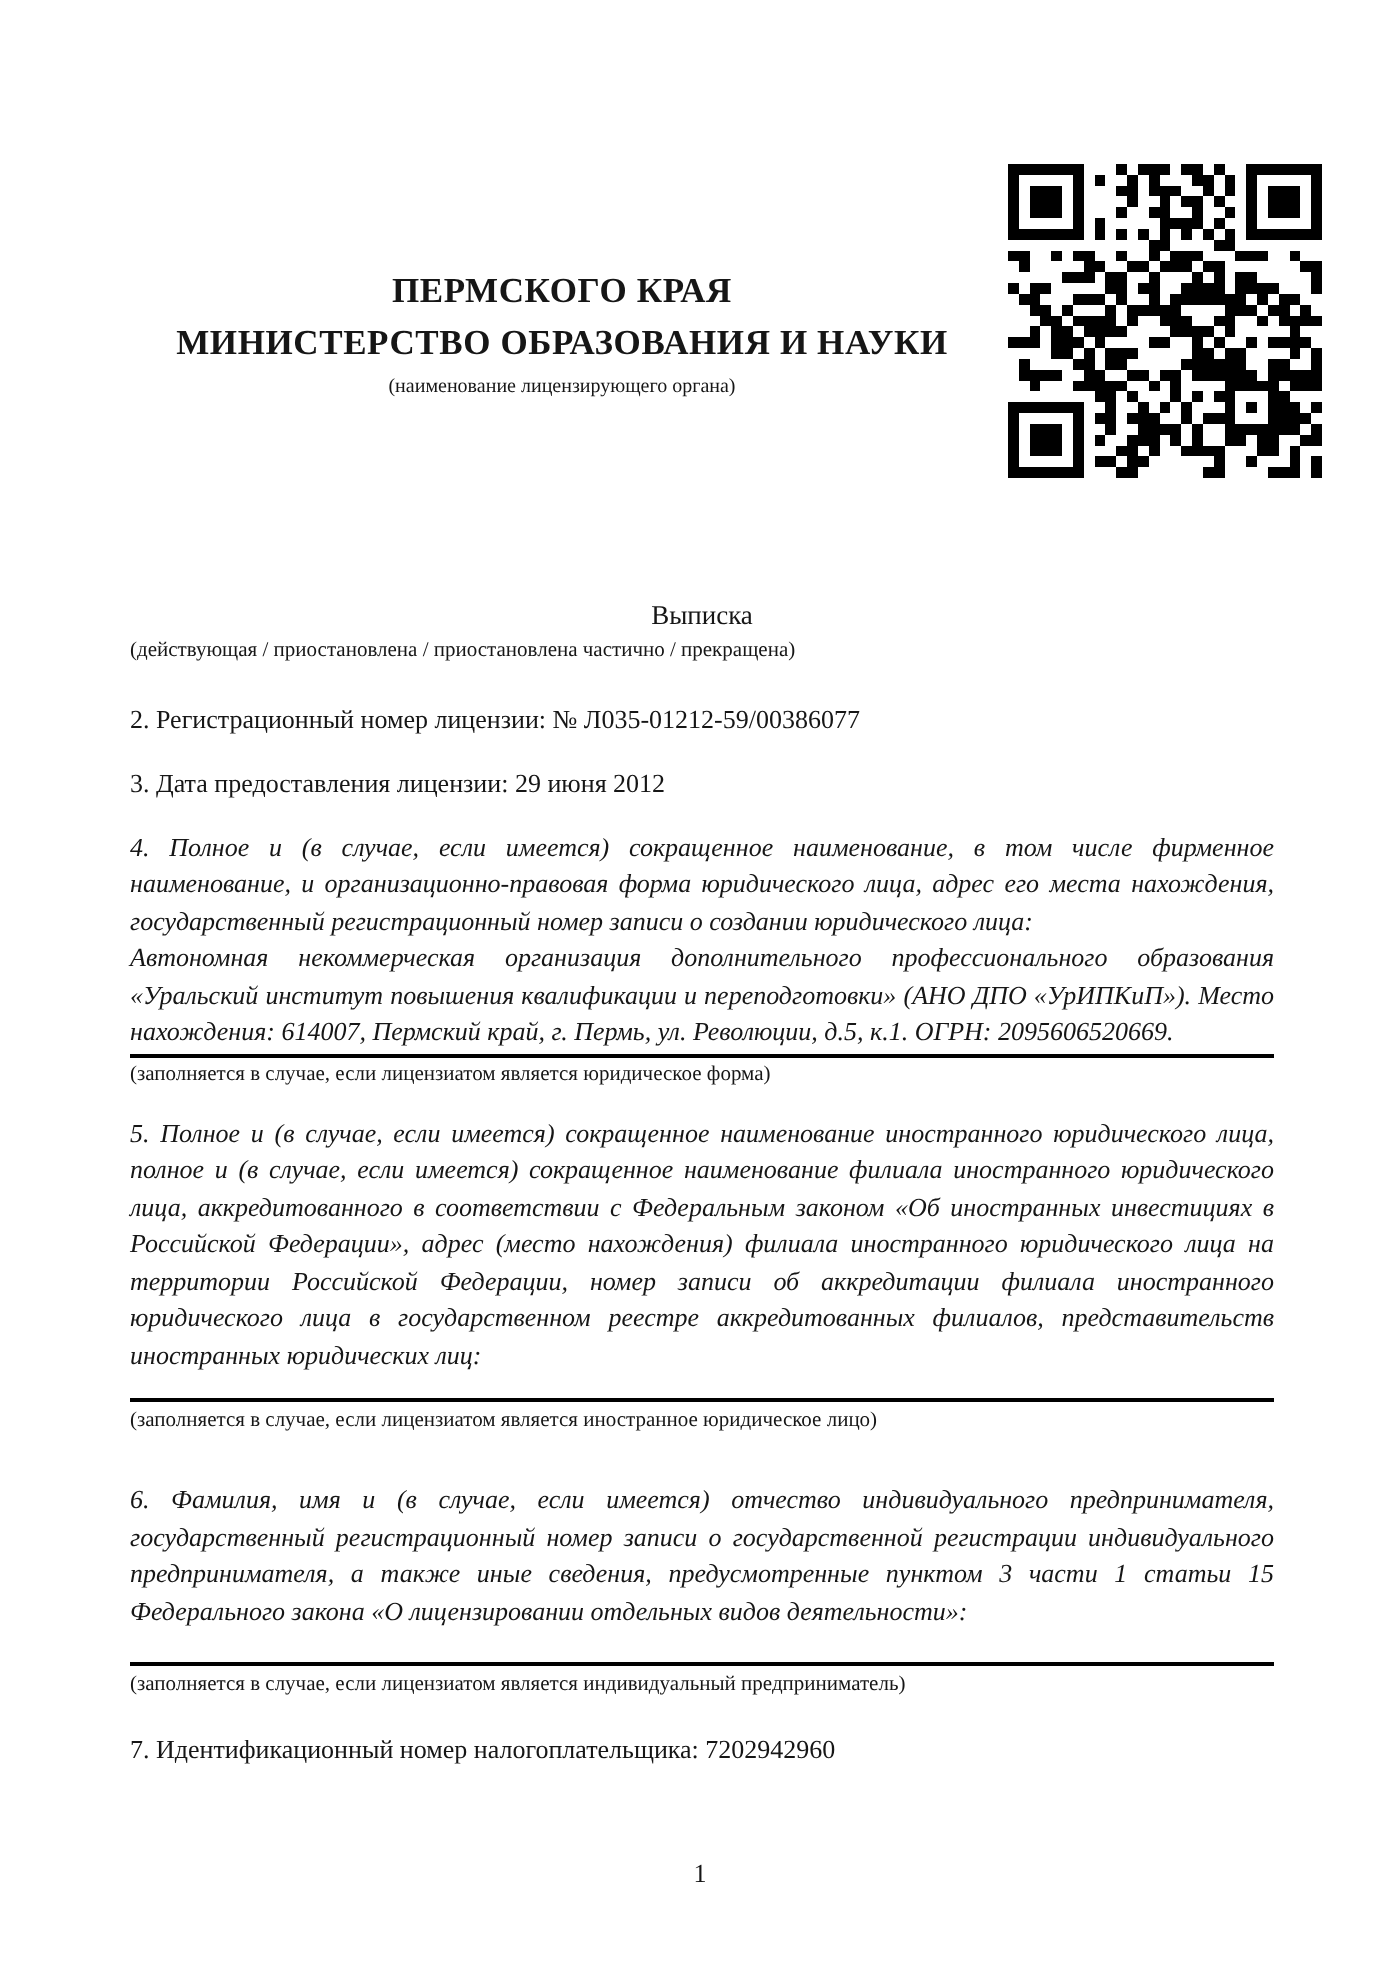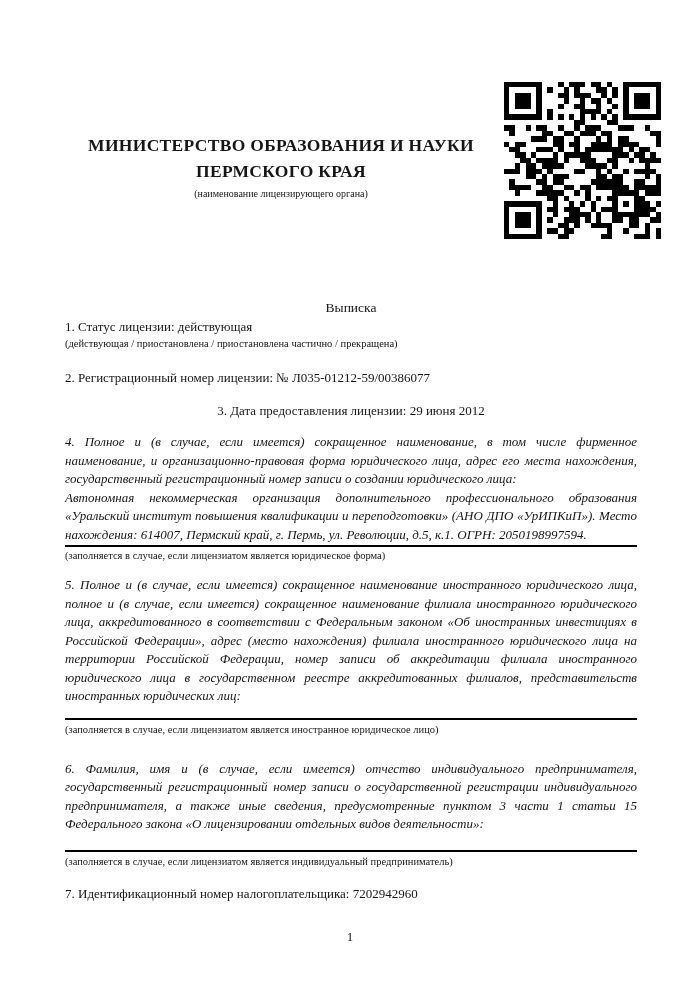--- a/index.html
+++ b/index.html
@@ -69,21 +69,21 @@
     line-height: 13px;
     text-align: left;
   }
   .rule {
     height: 0;
     border-top: 2px solid #000000;
   }
 
   #item-status .note  { margin-top: 1px; }
   #item-regnum       { margin-top: 19px; }
-  #item-grantdate    { margin-top: 14px; text-align: center; }
+  #item-grantdate    { margin-top: 14px; }
   #item-legal        { margin-top: 13px; }
   #item-legal .rule  { margin-top: 1px; }
   #item-legal .note  { margin-top: 2px; }
   #item-foreign      { margin-top: 14px; }
   #item-foreign .rule { margin-top: 12px; }
   #item-foreign .note { margin-top: 3px; }
   #item-entrep       { margin-top: 24px; }
   #item-entrep .rule { margin-top: 16px; }
   #item-entrep .note { margin-top: 3px; }
   #item-inn          { margin-top: 17px; }
@@ -96,22 +96,22 @@
     text-align: center;
     font-size: 13px;
   }
 </style>
 </head>
 <body>
 
 <div class="page">
 
   <div class="ministry">
+    <div class="ministry-line">ПЕРМСКОГО КРАЯ</div>
     <div class="ministry-line">МИНИСТЕРСТВО ОБРАЗОВАНИЯ И НАУКИ</div>
-    <div class="ministry-line">ПЕРМСКОГО КРАЯ</div>
     <div class="ministry-caption">(наименование лицензирующего органа)</div>
   </div>
 
   <div class="qr-wrap">
     <svg id="qr-svg" viewBox="0 0 29 29" shape-rendering="crispEdges" xmlns="http://www.w3.org/2000/svg">
         <rect x="0" y="0" width="1" height="1" fill="#000000"></rect>
         <rect x="1" y="0" width="1" height="1" fill="#000000"></rect>
         <rect x="2" y="0" width="1" height="1" fill="#000000"></rect>
         <rect x="3" y="0" width="1" height="1" fill="#000000"></rect>
         <rect x="4" y="0" width="1" height="1" fill="#000000"></rect>
@@ -537,35 +537,34 @@
       </svg>
   </div>
 
   <div class="content">
 
     <div class="doc-title">
       <div>Выписка</div>
     </div>
 
     <div class="item" id="item-status">
-      <p>1. Статус лицензии: действующая</p>
       <div class="note">(действующая / приостановлена / приостановлена частично / прекращена)</div>
     </div>
 
     <div class="item" id="item-regnum">
       <p>2. Регистрационный номер лицензии: № Л035-01212-59/00386077</p>
     </div>
 
     <div class="item" id="item-grantdate">
       <p>3. Дата предоставления лицензии: 29 июня 2012</p>
     </div>
 
     <div class="item" id="item-legal">
       <p class="just">4. Полное и (в случае, если имеется) сокращенное наименование, в том числе фирменное наименование, и организационно-правовая форма юридического лица, адрес его места нахождения, государственный регистрационный номер записи о создании юридического лица:</p>
-      <p class="just">Автономная некоммерческая организация дополнительного профессионального образования «Уральский институт повышения квалификации и переподготовки» (АНО ДПО «УрИПКиП»). Место нахождения: 614007, Пермский край, г. Пермь, ул. Революции, д.5, к.1. ОГРН: 2050198997594.</p>
+      <p class="just">Автономная некоммерческая организация дополнительного профессионального образования «Уральский институт повышения квалификации и переподготовки» (АНО ДПО «УрИПКиП»). Место нахождения: 614007, Пермский край, г. Пермь, ул. Революции, д.5, к.1. ОГРН: 2095606520669.</p>
       <div class="rule"></div>
       <div class="note">(заполняется в случае, если лицензиатом является юридическое форма)</div>
     </div>
 
     <div class="item" id="item-foreign">
       <p class="just">5. Полное и (в случае, если имеется) сокращенное наименование иностранного юридического лица, полное и (в случае, если имеется) сокращенное наименование филиала иностранного юридического лица, аккредитованного в соответствии с Федеральным законом «Об иностранных инвестициях в Российской Федерации», адрес (место нахождения) филиала иностранного юридического лица на территории Российской Федерации, номер записи об аккредитации филиала иностранного юридического лица в государственном реестре аккредитованных филиалов, представительств иностранных юридических лиц:</p>
       <div class="rule"></div>
       <div class="note">(заполняется в случае, если лицензиатом является иностранное юридическое лицо)</div>
     </div>
 

